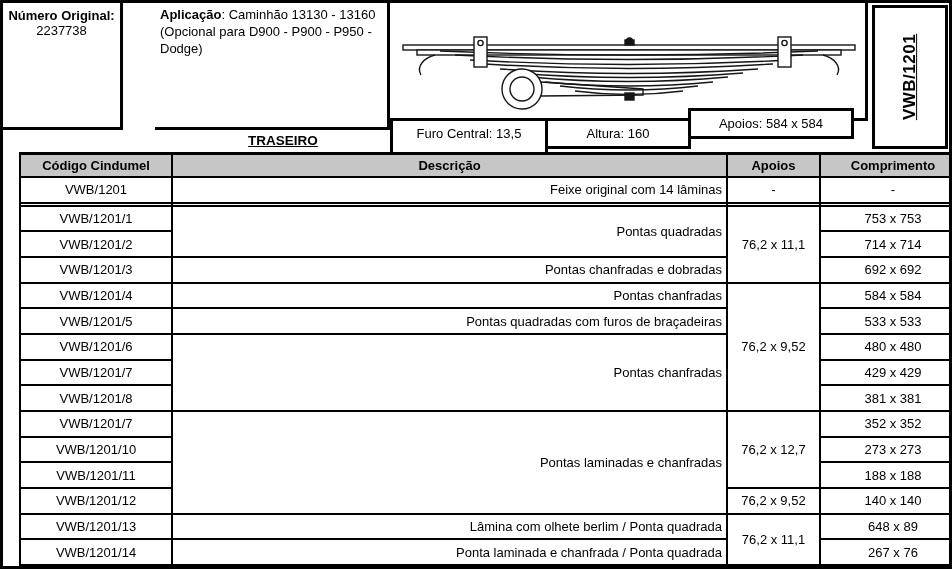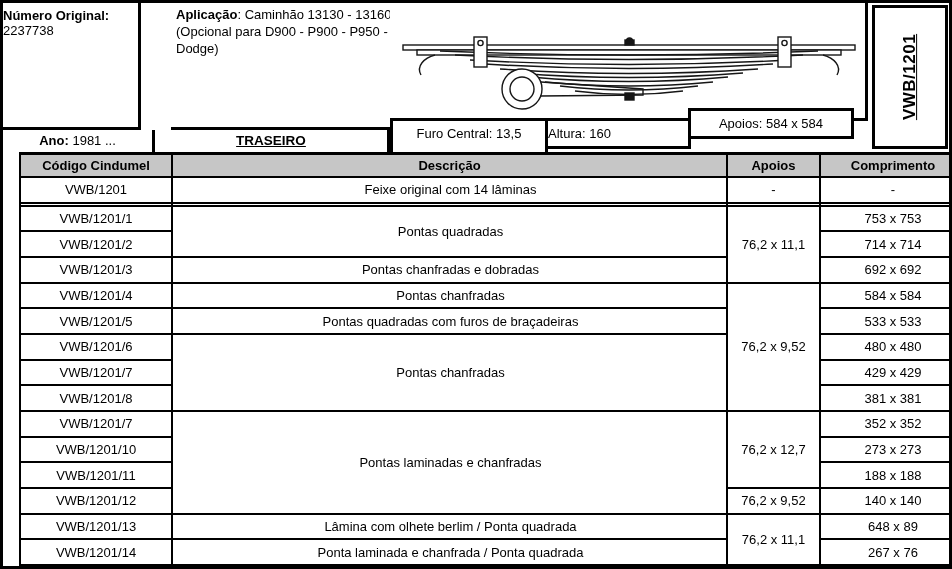--- a/index.html
+++ b/index.html
@@ -9,43 +9,43 @@
     box-sizing:border-box;
     border:3px solid #000;
     background:#fff;
     font-family:"Liberation Sans","DejaVu Sans",sans-serif;
     color:#000;
     overflow:hidden;
   }
   .abs{position:absolute;box-sizing:border-box;background:#fff;}
 
   
-  .cell-numero{left:0;top:0;width:138px;height:127px;border-right:3px solid #000;border-bottom:3px solid #000;padding-top:5px;font-size:13px;}
+  .cell-numero{left:0;top:0;width:120px;height:127px;border-right:3px solid #000;border-bottom:3px solid #000;text-align:center;padding-top:5px;font-size:13px;}
   .cell-numero .lbl{font-weight:bold;}
-  .cell-aplicacao{left:168px;top:0;width:235px;height:127px;border-right:3px solid #000;border-bottom:3px solid #000;padding:4px 5px;font-size:13px;line-height:1.3;}
+  .cell-aplicacao{left:152px;top:0;width:235px;height:127px;border-right:3px solid #000;border-bottom:3px solid #000;padding:4px 5px;font-size:13px;line-height:1.3;}
   .cell-aplicacao .lbl{font-weight:bold;}
   .cell-ano{left:0;top:127px;width:152px;height:22px;border-right:3px solid #000;text-align:center;font-size:13px;line-height:22px;}
   .cell-ano .lbl{font-weight:bold;}
-  .cell-traseiro{left:152px;top:127px;width:235px;height:22px;border-right:3px solid #000;text-align:center;font-size:13.5px;line-height:22px;font-weight:bold;text-decoration:underline;}
+  .cell-traseiro{left:164px;top:127px;width:235px;height:22px;border-right:3px solid #000;text-align:center;font-size:13.5px;line-height:22px;font-weight:bold;text-decoration:underline;}
   .cell-drawing{left:387px;top:0;width:478px;height:118px;border-right:3px solid #000;border-bottom:3px solid #000;}
   .cell-furo{left:387px;top:115px;width:158px;height:47px;border:3px solid #000;text-align:center;font-size:13px;line-height:25px;}
-  .cell-altura{left:542px;top:115px;width:146px;height:31px;border:3px solid #000;font-size:13px;line-height:25px;}
+  .cell-altura{left:542px;top:115px;width:146px;height:31px;border:3px solid #000;text-align:center;font-size:13px;line-height:25px;}
   .cell-apoios{left:685px;top:105px;width:166px;height:31px;border:3px solid #000;text-align:center;font-size:13px;line-height:25px;}
   .cell-vwb{left:869px;top:2px;width:76px;height:144px;border:3px solid #000;display:flex;align-items:center;justify-content:center;}
   .cell-vwb span{display:block;transform:rotate(-90deg);font-weight:bold;font-size:17px;letter-spacing:.5px;text-decoration:underline;white-space:nowrap;}
 
   
   .tbl-wrap{left:16px;top:149px;width:946px;height:414px;}
   table{border-collapse:collapse;table-layout:fixed;width:946px;height:414px;}
   th,td{border:2px solid #000;font-size:13px;padding:0 4px;overflow:hidden;white-space:nowrap;}
   thead th{background:#c6c6c6;font-weight:bold;height:21px;text-align:center;padding:0;}
   thead{border-bottom:2px solid #000;}
   table{border-top:3px solid #000;}
   td.code{text-align:center;}
-  td.desc{text-align:center;padding-left:6px;}
+  td.desc{text-align:right;padding-left:6px;}
   td.bit{text-align:center;}
   td.comp{text-align:center;}
   svg{display:block;}
 </style>
 </head>
 <body>
 
 <div class="page">
 
   <div class="abs cell-numero">
@@ -91,23 +91,20 @@
         <circle cx="132" cy="86" r="12" fill="#fff"></circle>
         <path d="M151 79 L253 86 L253 92 L150 93"></path>
       </g>
     </svg>
   </div>
 
   <div class="abs cell-vwb">
     <span>VWB/1201</span>
   </div>
 
-  <div class="abs cell-ano">
-    <span class="lbl">Ano:</span><span> 1981 ...</span>
-  </div>
   <div class="abs cell-traseiro">TRASEIRO</div>
   <div class="abs cell-furo">Furo Central: 13,5</div>
   <div class="abs cell-altura">Altura: 160</div>
   <div class="abs cell-apoios">Apoios: 584 x 584</div>
 
   <div class="abs tbl-wrap">
     <table>
       <colgroup>
           <col style="width:152px">
           <col style="width:555px">

